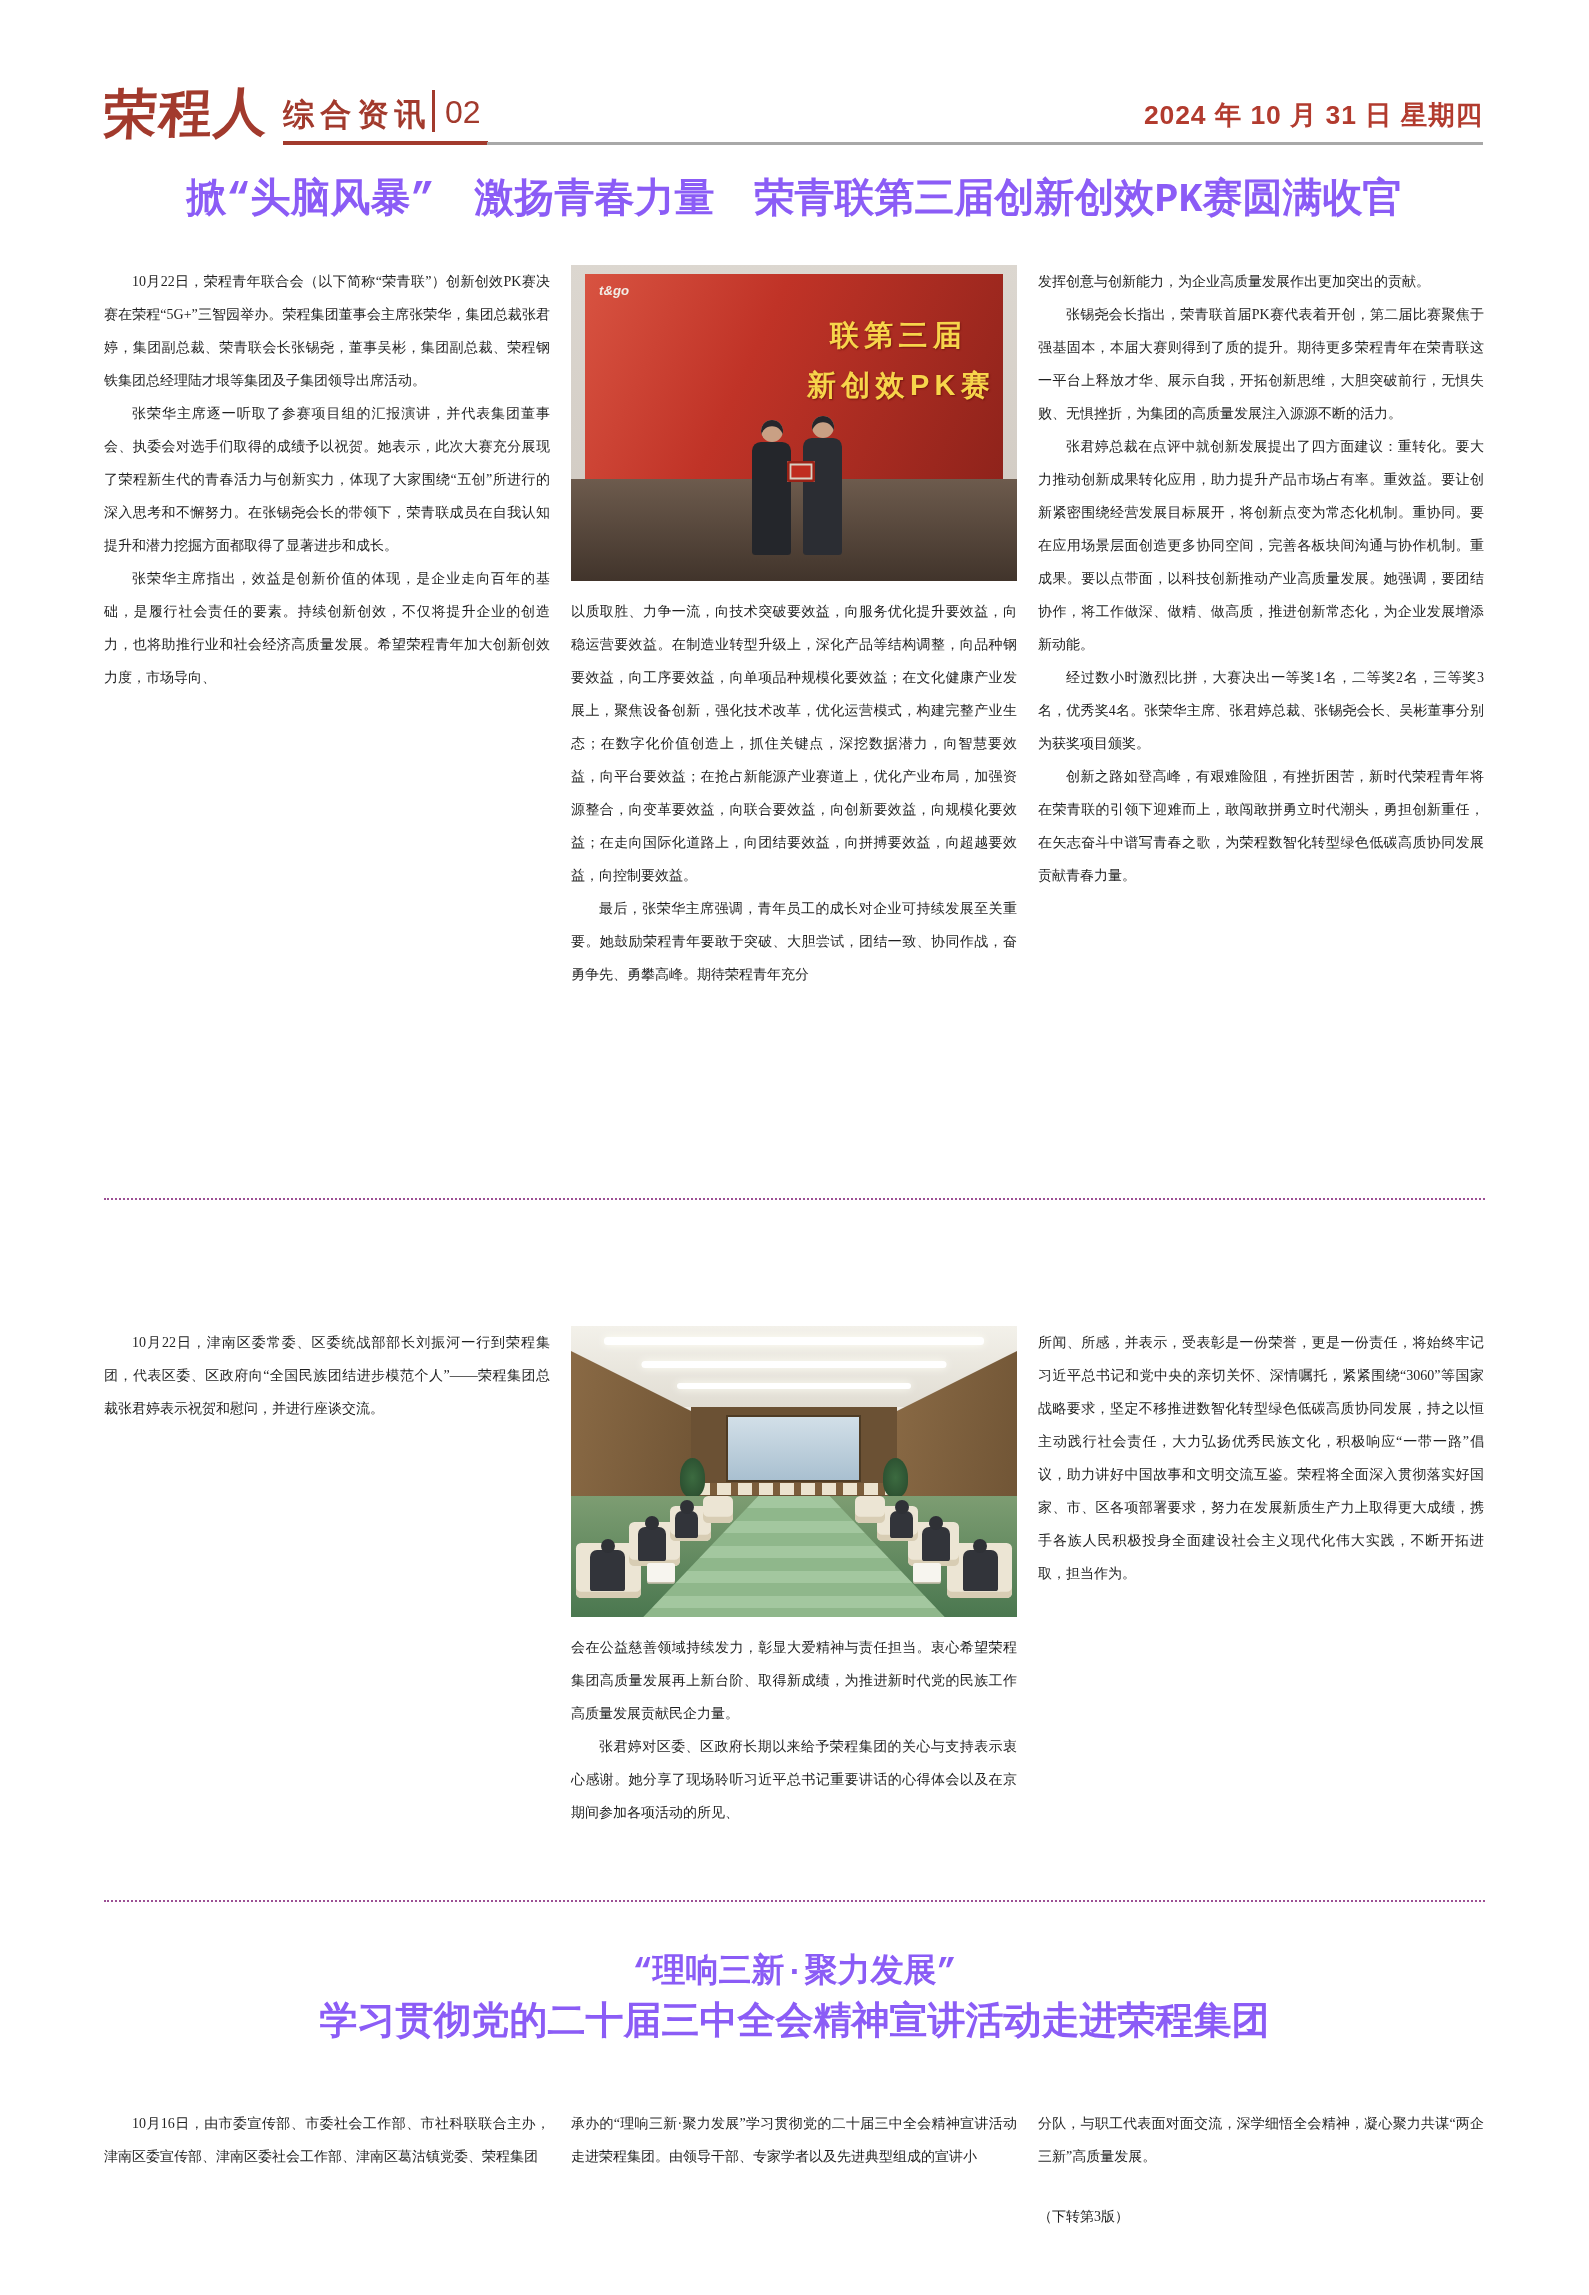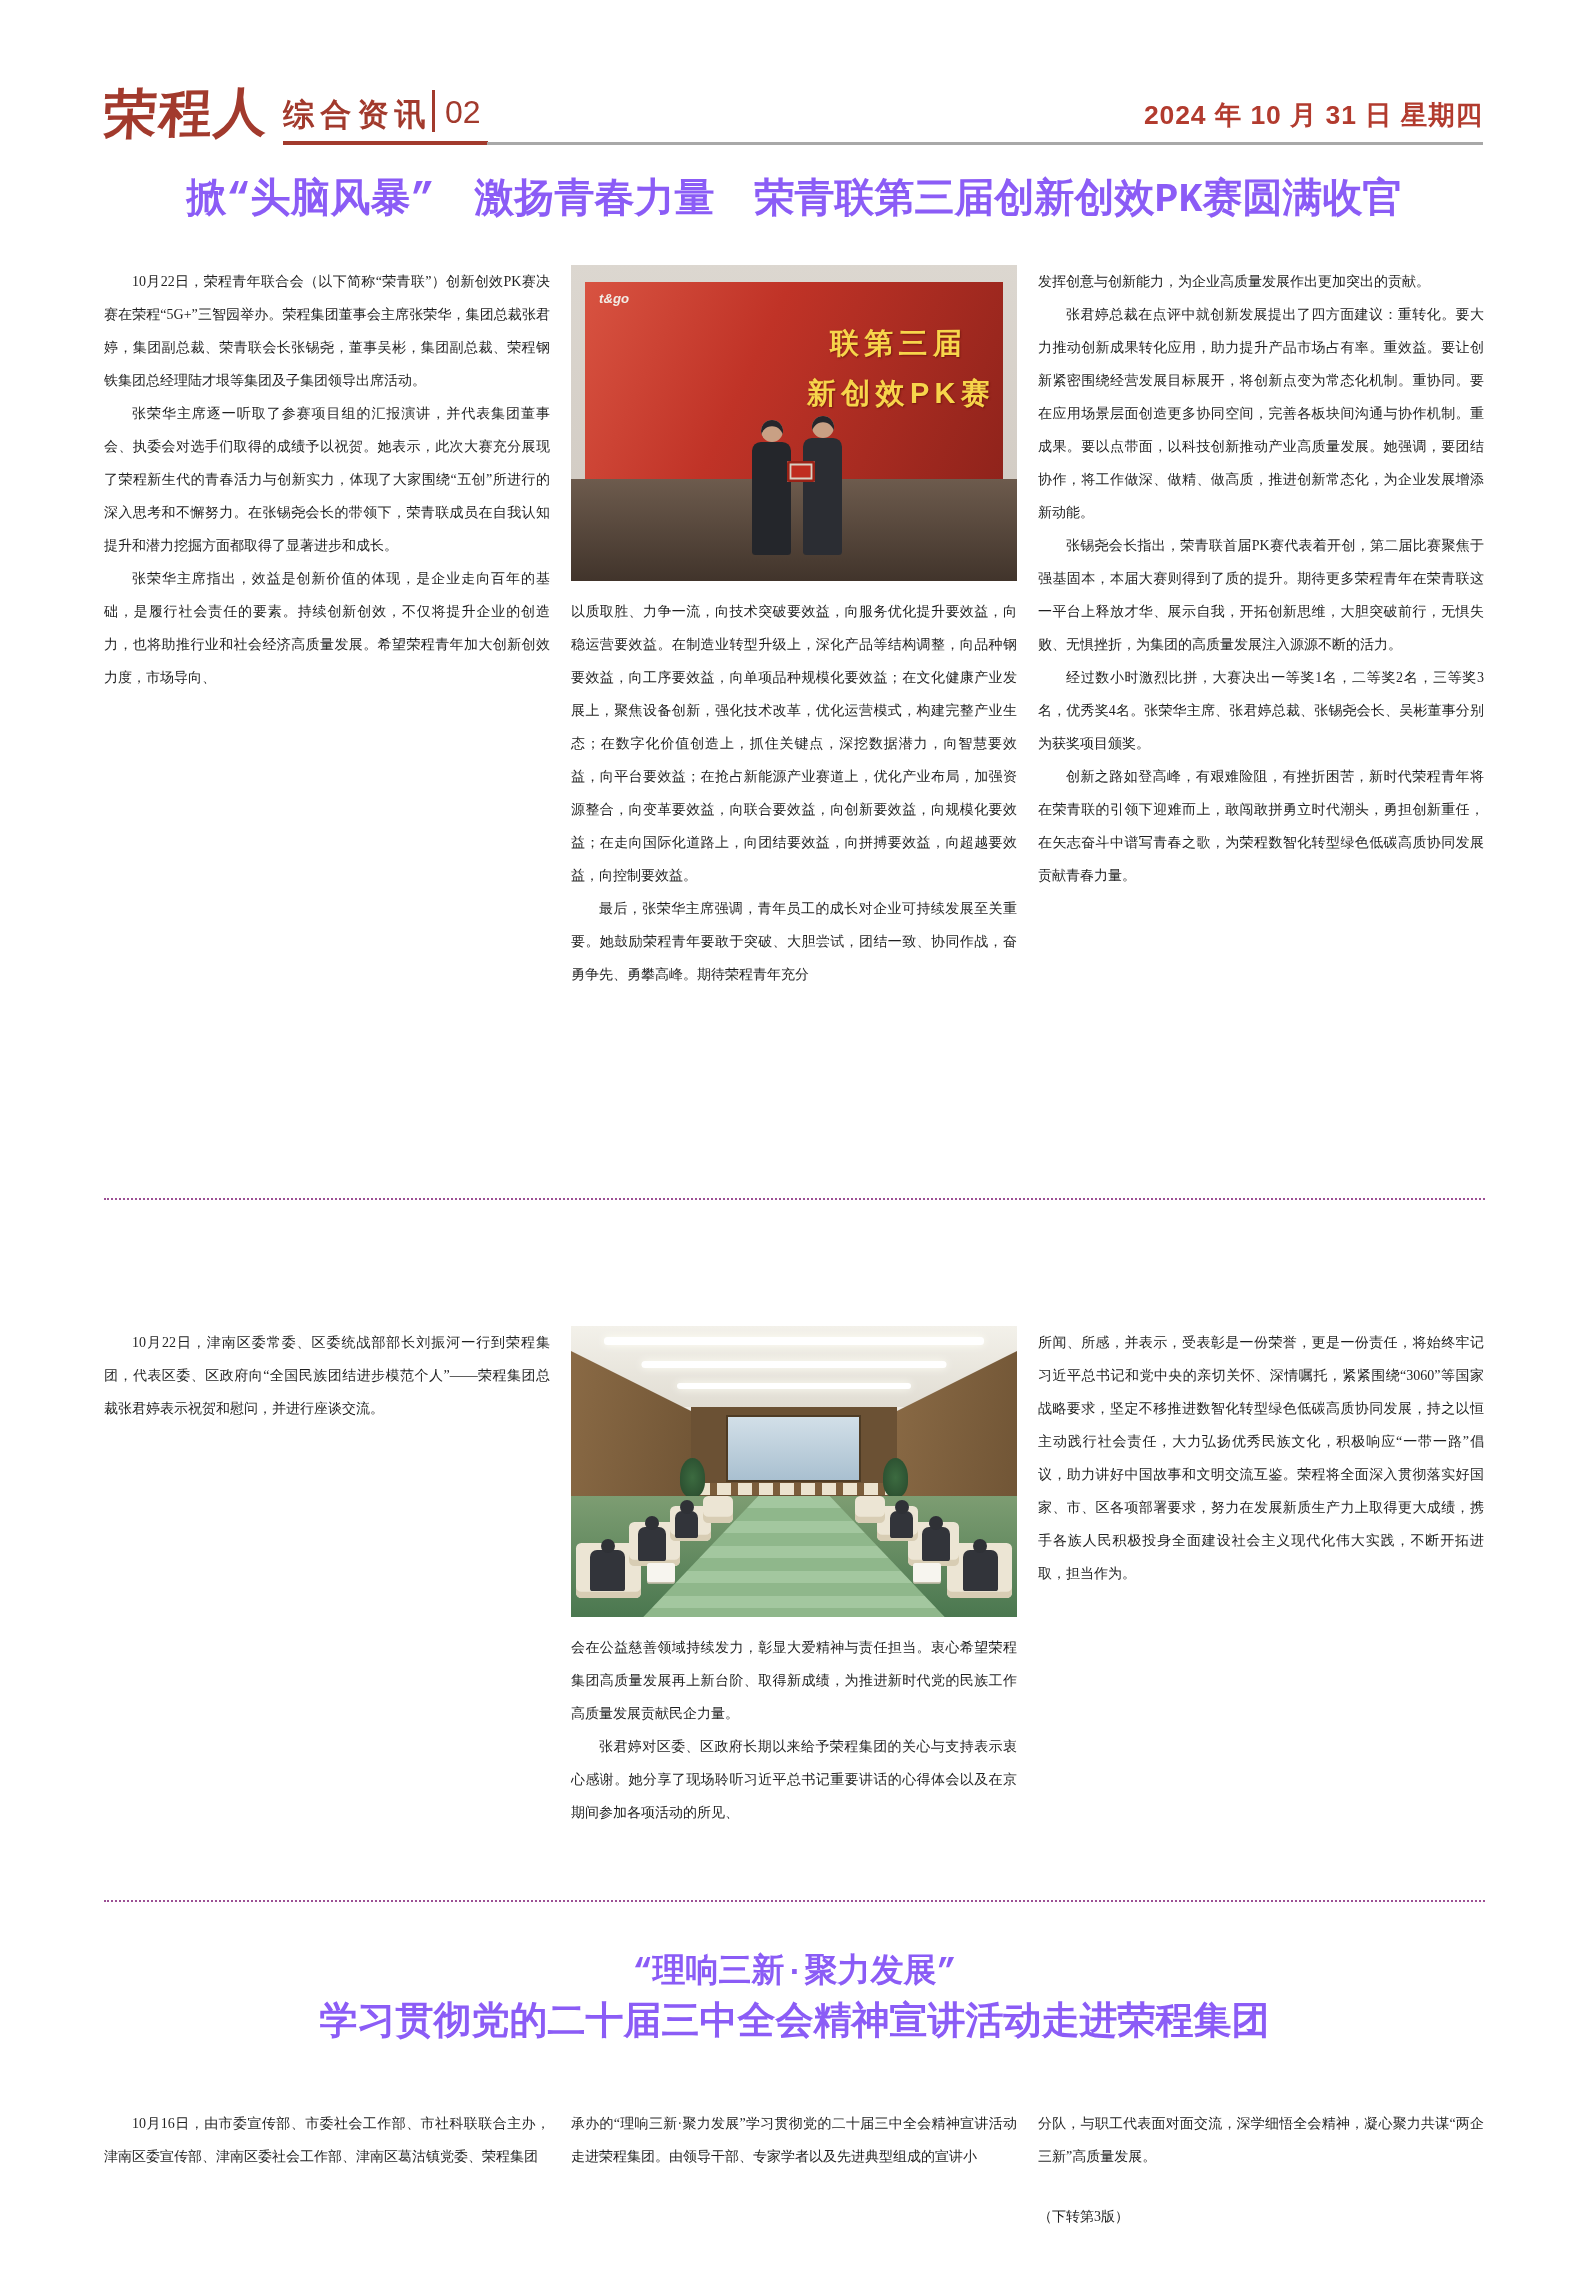--- a/index.html
+++ b/index.html
@@ -58,21 +58,20 @@
   .note-line { margin-top:26.5px; text-align:right; font-size:20.3px; }
 
   
   .photo1 {
     position:relative; width:446px; height:316px; margin-bottom:14px;
     background:linear-gradient(#dcd7d0,#cfc8c0); overflow:hidden;
   }
   .p1-screen {
     position:absolute; left:14px; top:8.8px; width:418px; height:205px;
     background:linear-gradient(115deg,#d85341 0%,#c03327 40%,#8f231b 100%);
-    margin-top:8px;
   }
   .p1-logo {
     position:absolute; left:14px; top:8.8px; color:#f2ede6; font-style:italic;
     font-weight:bold; font-size:13.2px; font-family:"Liberation Sans","DejaVu Sans",sans-serif;
   }
   .p1-txt1, .p1-txt2 {
     position:absolute; color:#f7d54b; font-weight:bold; letter-spacing:5.3px;
     font-family:"Liberation Sans","DejaVu Sans",sans-serif; text-shadow:0.9px 0.9px 1.8px rgba(90,10,5,.6);
   }
   .p1-txt1 { left:245px; top:42px; font-size:29px; }
@@ -180,22 +179,22 @@
         <div class="p1-floor"></div>
         <div class="person person-1"></div>
         <div class="person person-2"></div>
         <div class="p1-cert"></div>
       </div>
       <p>以质取胜、力争一流，向技术突破要效益，向服务优化提升要效益，向稳运营要效益。在制造业转型升级上，深化产品等结构调整，向品种钢要效益，向工序要效益，向单项品种规模化要效益；在文化健康产业发展上，聚焦设备创新，强化技术改革，优化运营模式，构建完整产业生态；在数字化价值创造上，抓住关键点，深挖数据潜力，向智慧要效益，向平台要效益；在抢占新能源产业赛道上，优化产业布局，加强资源整合，向变革要效益，向联合要效益，向创新要效益，向规模化要效益；在走向国际化道路上，向团结要效益，向拼搏要效益，向超越要效益，向控制要效益。</p>
       <p class="indent">最后，张荣华主席强调，青年员工的成长对企业可持续发展至关重要。她鼓励荣程青年要敢于突破、大胆尝试，团结一致、协同作战，奋勇争先、勇攀高峰。期待荣程青年充分</p>
     </div>
     <div class="col">
       <p>发挥创意与创新能力，为企业高质量发展作出更加突出的贡献。</p>
+      <p class="indent">张锡尧会长指出，荣青联首届PK赛代表着开创，第二届比赛聚焦于强基固本，本届大赛则得到了质的提升。期待更多荣程青年在荣青联这一平台上释放才华、展示自我，开拓创新思维，大胆突破前行，无惧失败、无惧挫折，为集团的高质量发展注入源源不断的活力。</p>
       <p class="indent">张君婷总裁在点评中就创新发展提出了四方面建议：重转化。要大力推动创新成果转化应用，助力提升产品市场占有率。重效益。要让创新紧密围绕经营发展目标展开，将创新点变为常态化机制。重协同。要在应用场景层面创造更多协同空间，完善各板块间沟通与协作机制。重成果。要以点带面，以科技创新推动产业高质量发展。她强调，要团结协作，将工作做深、做精、做高质，推进创新常态化，为企业发展增添新动能。</p>
-      <p class="indent">张锡尧会长指出，荣青联首届PK赛代表着开创，第二届比赛聚焦于强基固本，本届大赛则得到了质的提升。期待更多荣程青年在荣青联这一平台上释放才华、展示自我，开拓创新思维，大胆突破前行，无惧失败、无惧挫折，为集团的高质量发展注入源源不断的活力。</p>
       <p class="indent">经过数小时激烈比拼，大赛决出一等奖1名，二等奖2名，三等奖3名，优秀奖4名。张荣华主席、张君婷总裁、张锡尧会长、吴彬董事分别为获奖项目颁奖。</p>
       <p class="indent">创新之路如登高峰，有艰难险阻，有挫折困苦，新时代荣程青年将在荣青联的引领下迎难而上，敢闯敢拼勇立时代潮头，勇担创新重任，在矢志奋斗中谱写青春之歌，为荣程数智化转型绿色低碳高质协同发展贡献青春力量。</p>
     </div>
   </div>
 
   <div class="dotted-sep" id="sep1"></div>
 
 
   <div class="article-body" id="a2-body">
     <div class="col">

